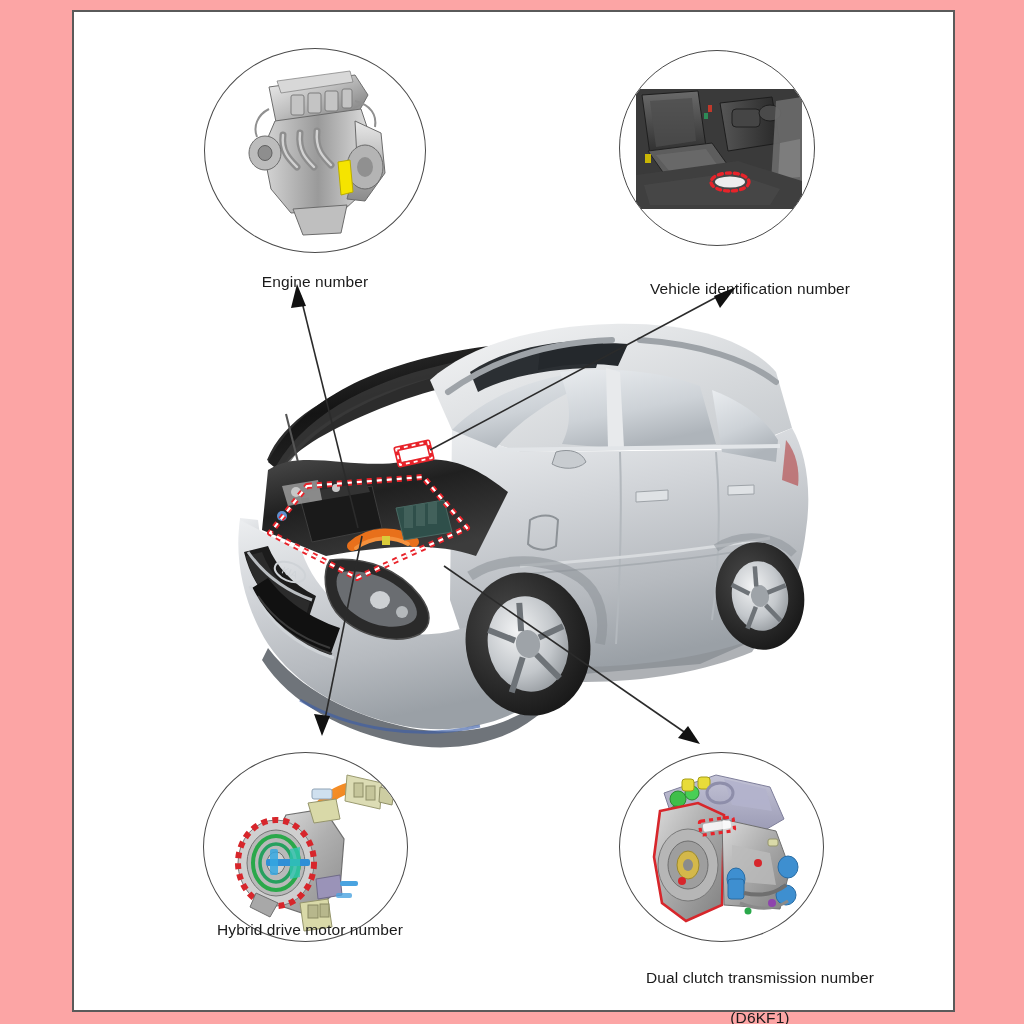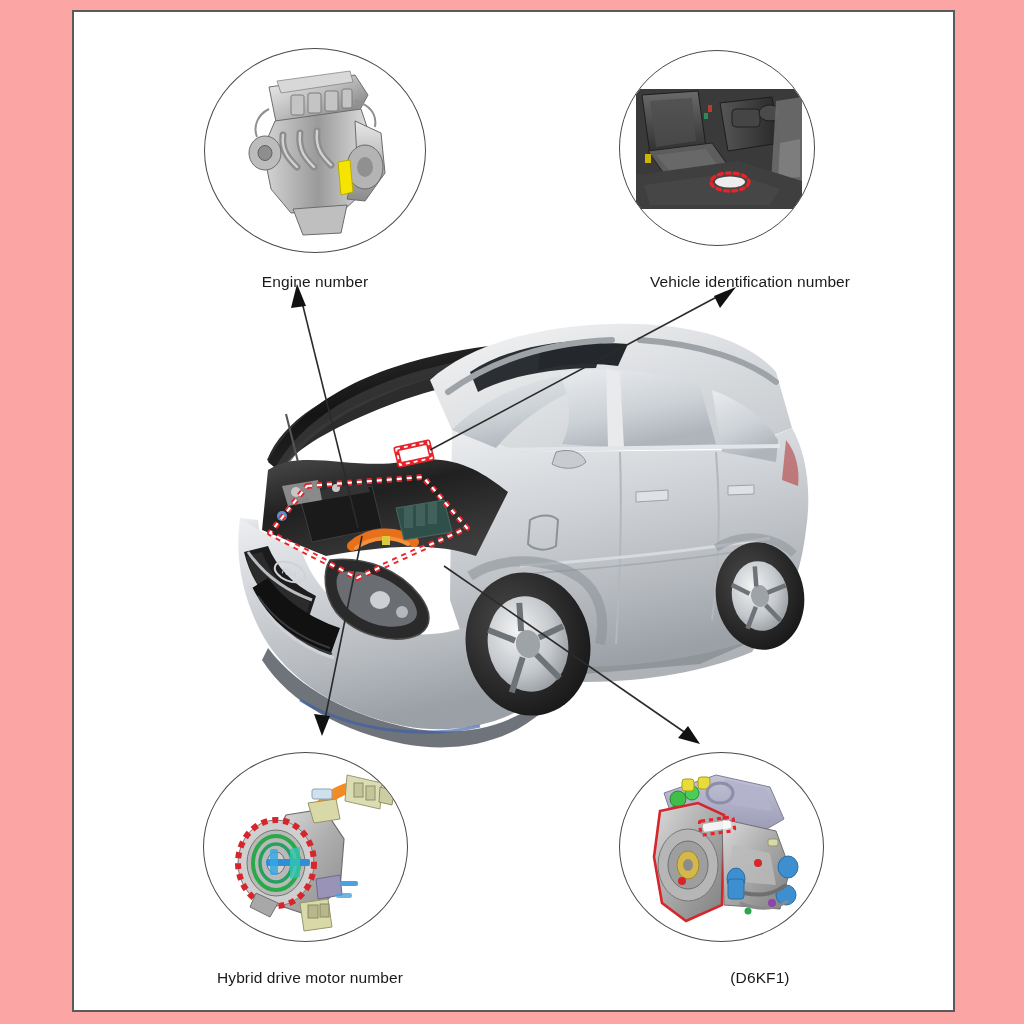--- a/index.html
+++ b/index.html
@@ -132,21 +132,21 @@
       <rect x="84" y="62" width="4" height="6" fill="#2e8b57"></rect>
       <rect x="25" y="103" width="6" height="9" fill="#d9c400" opacity=".9"></rect>
 
       <g>
         <ellipse cx="110" cy="131" rx="19" ry="9" fill="none" stroke="#e8232a" stroke-width="3.4" stroke-dasharray="4 4" stroke-linecap="round"></ellipse>
         <ellipse cx="110" cy="131" rx="15" ry="5.5" fill="#ffffff" opacity=".9"></ellipse>
       </g>
     </svg>
   </div>
 
-  <div class="caption" style="left:600px;top:252px;width:300px;">
+  <div class="caption" style="left:600px;top:259px;width:300px;">
     <div>Vehicle identification number</div>
   </div>
 
   <div class="callout-circle" style="left:203px;top:752px;width:205px;height:190px;">
     <svg viewBox="0 0 205 190" width="205" height="190">
       <defs>
         <linearGradient id="hm1" x1="0" y1="0" x2="1" y2="1">
           <stop offset="0" stop-color="#e6e6e6"></stop>
             <stop offset=".5" stop-color="#b0b0b0"></stop>
           <stop offset="1" stop-color="#8c8c8c"></stop>
@@ -187,21 +187,21 @@
       <rect x="116" y="151" width="9" height="13" fill="#b7b78c" stroke="#8a8a63"></rect>
 
       <path d="M112 126 L136 122 L138 142 L114 146 Z" fill="#9a93b8" stroke="#6f6a88"></path>
       <path d="M52 140 L74 150 L66 164 L46 154 Z" fill="#a8a8a8" stroke="#6f6f6f"></path>
 
       <rect x="136" y="128" width="18" height="5" rx="2" fill="#4aa3e0"></rect>
       <rect x="132" y="140" width="16" height="5" rx="2" fill="#4aa3e0" opacity=".8"></rect>
     </svg>
   </div>
 
-  <div class="caption" style="left:175px;top:948px;width:270px;">
+  <div class="caption" style="left:175px;top:900px;width:270px;">
     <div>Hybrid drive motor number</div>
   </div>
 
   <div class="callout-circle" style="left:619px;top:752px;width:205px;height:190px;">
     <svg viewBox="0 0 205 190" width="205" height="190">
       <defs>
         <linearGradient id="dg1" x1="0" y1="0" x2="1" y2="1">
           <stop offset="0" stop-color="#dcdcdc"></stop>
             <stop offset=".5" stop-color="#a8a8a8"></stop>
           <stop offset="1" stop-color="#7f7f7f"></stop>
@@ -250,20 +250,21 @@
       <rect x="148" y="86" width="10" height="7" rx="2" fill="#d9d9a8" stroke="#95956c"></rect>
 
       <g>
         <rect x="80" y="66" width="34" height="14" rx="2" transform="rotate(-8 97 73)" fill="none" stroke="#e8232a" stroke-width="3.2" stroke-dasharray="4 4"></rect>
         <rect x="83" y="69" width="28" height="8" rx="2" transform="rotate(-8 97 73)" fill="#ffffff" opacity=".85"></rect>
       </g>
     </svg>
   </div>
 
   <div class="caption" style="left:600px;top:948px;width:320px;">
+    <div>Dual clutch transmission number</div>
     <div>(D6KF1)</div>
   </div>
 
   <svg class="svg-layer" viewBox="0 0 1024 1024">
     <defs>
       <linearGradient id="body" x1="0" y1="0" x2="0.3" y2="1">
         <stop offset="0" stop-color="#eceef0"></stop>
         <stop offset=".35" stop-color="#d2d5d9"></stop>
         <stop offset=".72" stop-color="#b6babf"></stop>
         <stop offset="1" stop-color="#9aa0a6"></stop>

